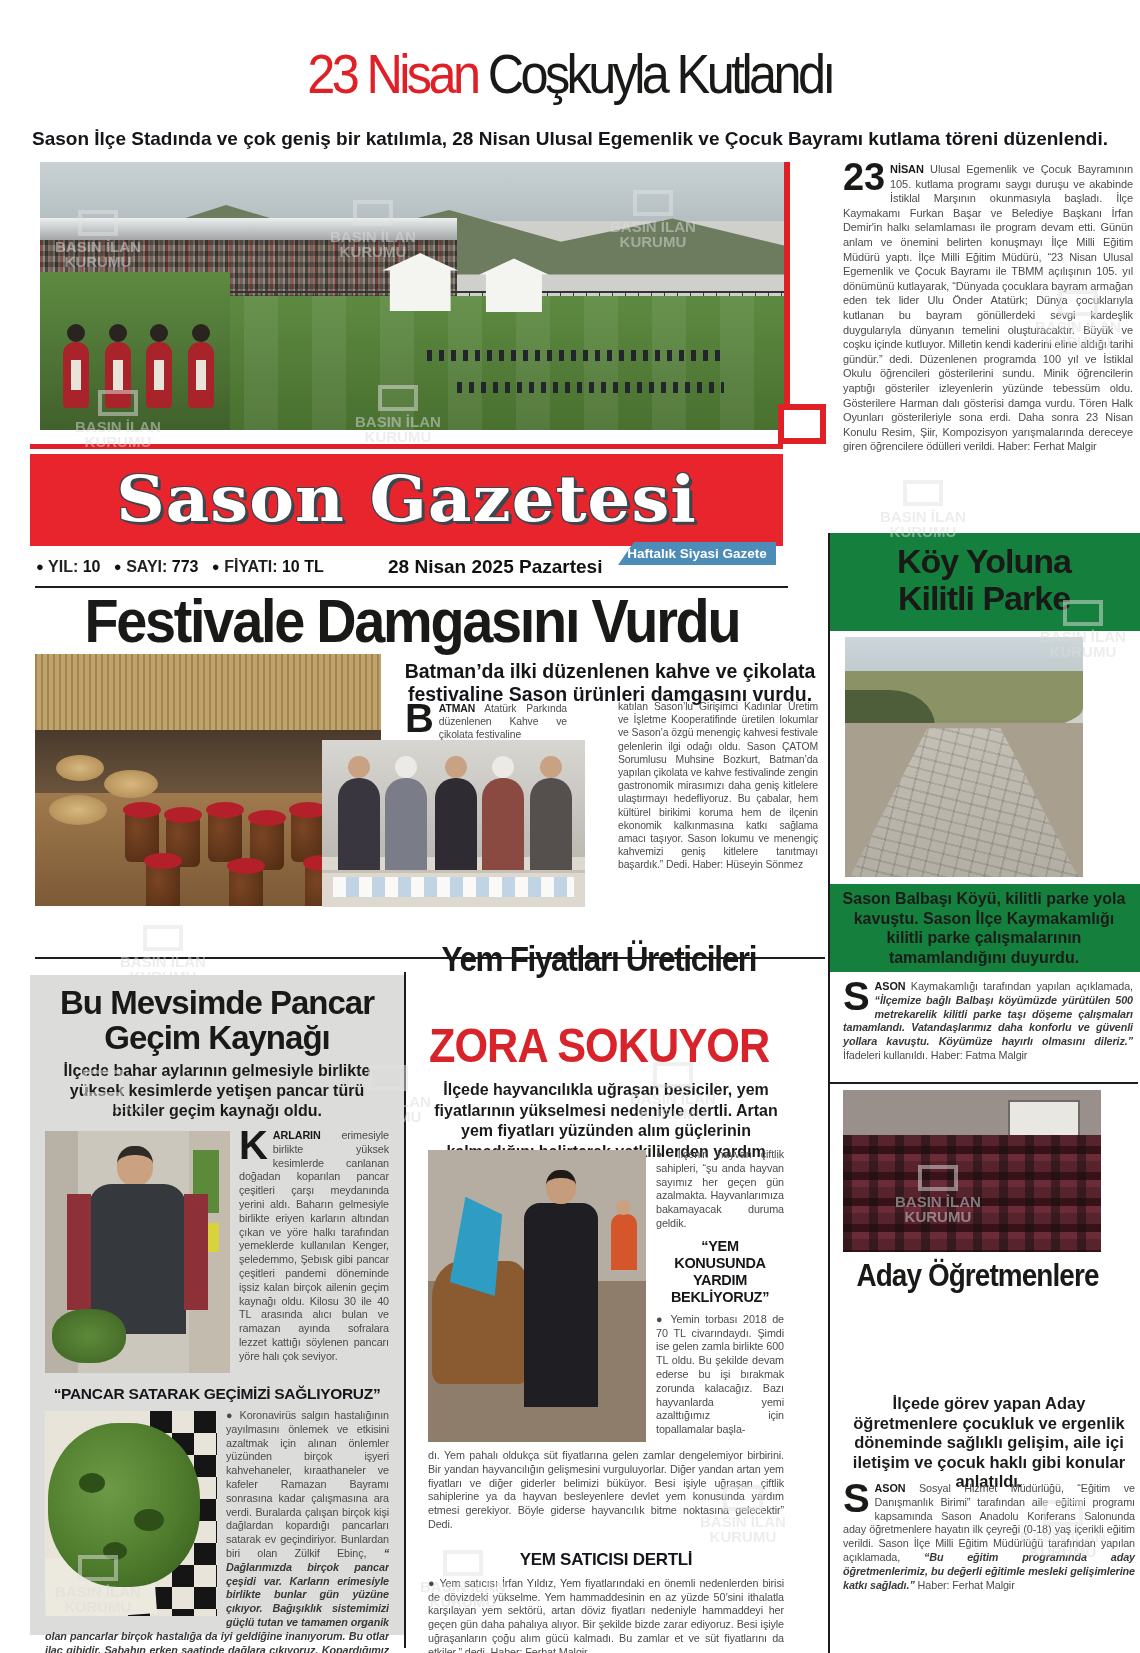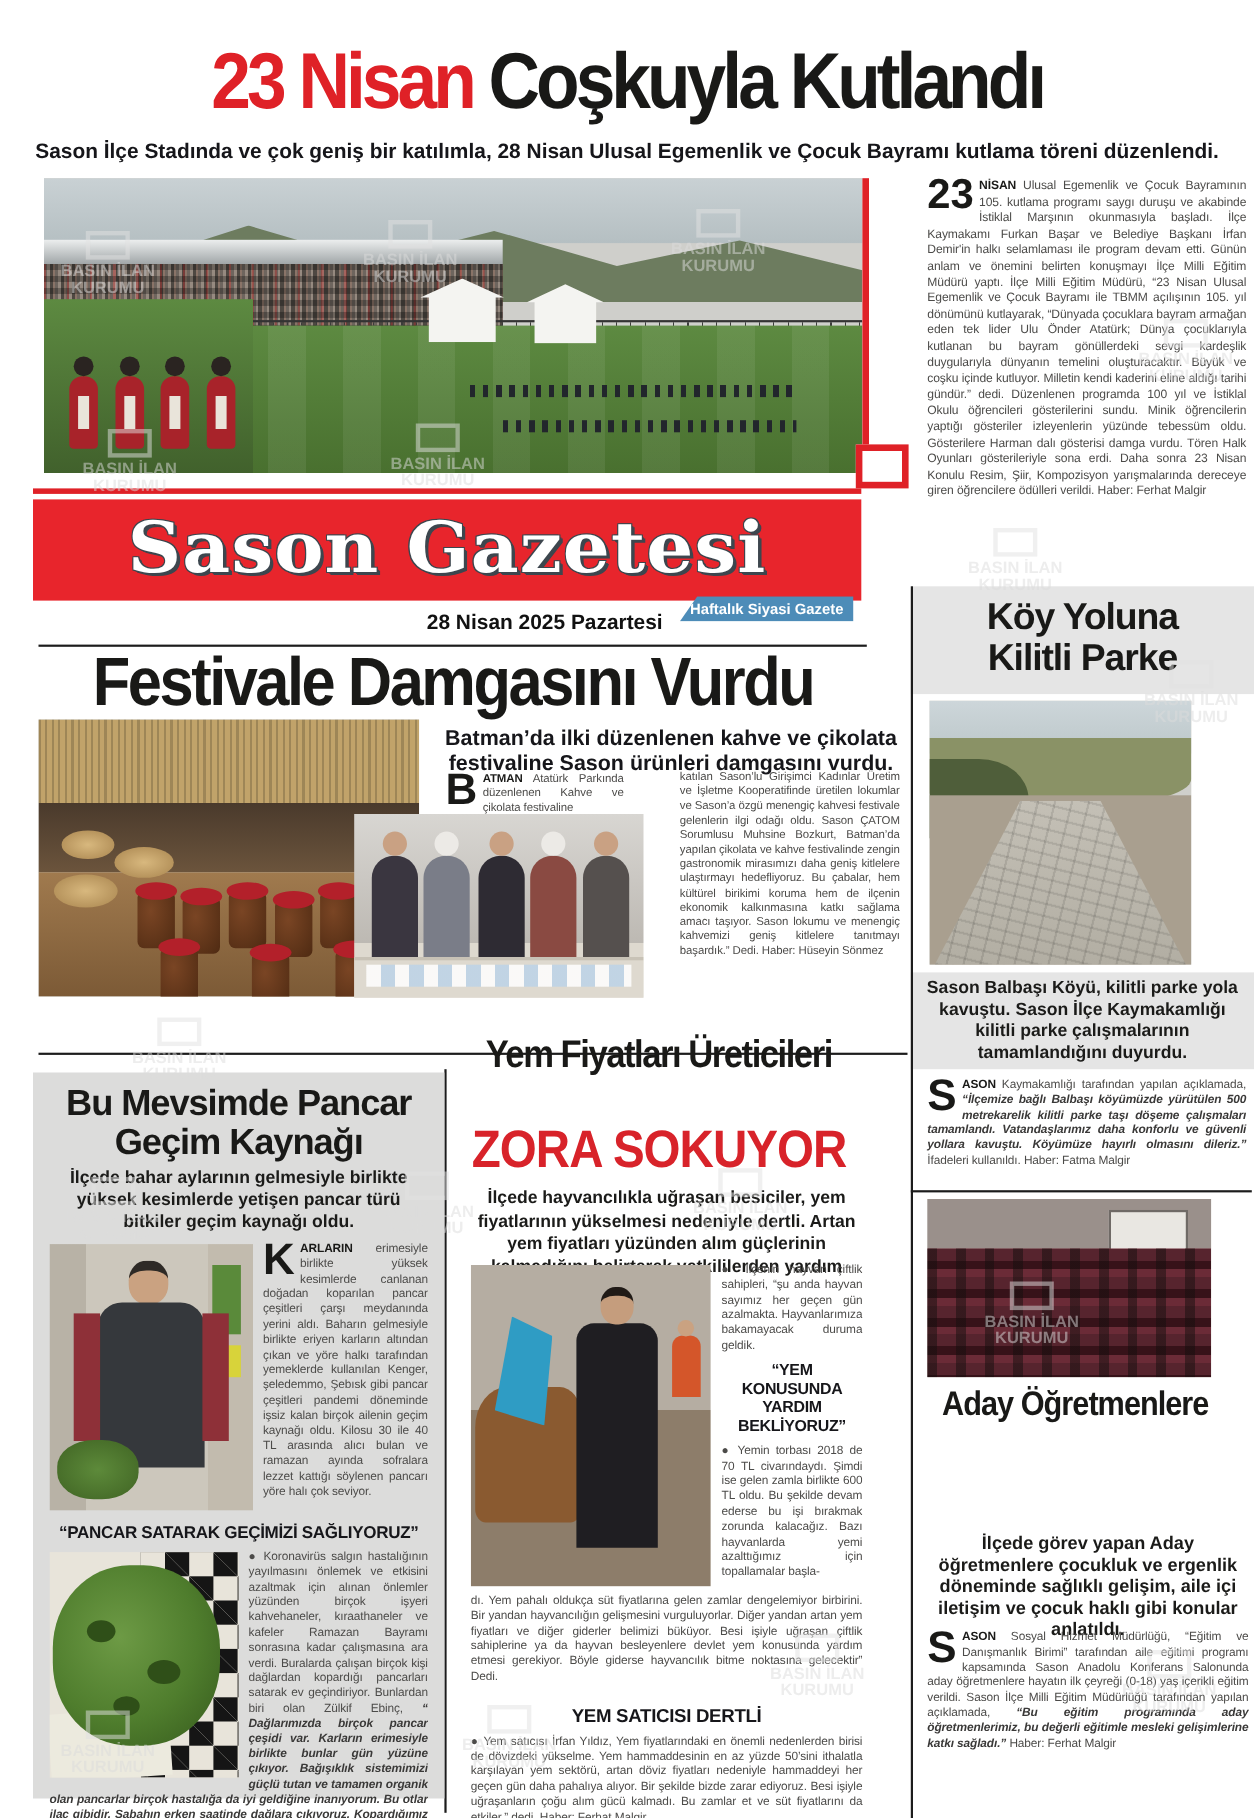--- a/index.html
+++ b/index.html
@@ -5,21 +5,21 @@
   html,body{margin:0;padding:0;background:#777;}
   #page{position:relative;width:1140px;height:1653px;margin:0 auto;background:#fff;
         font-family:"Liberation Sans",sans-serif;overflow:hidden;}
   [data-name]{box-sizing:border-box;}
   .abs{position:absolute;}
   .hr{position:absolute;background:#1c1c1c;height:2px;}
   .vr{position:absolute;background:#1c1c1c;width:2px;}
 
   
   .cond{display:inline-block;transform:scaleX(.9);transform-origin:center;white-space:nowrap;}
-  .hl-top{left:0;top:24px;width:100%;text-align:center;font-weight:bold;font-size:72px;
+  .hl-top{left:0;top:24px;width:100%;text-align:center;font-weight:normal;font-size:56px;
           letter-spacing:-4px;line-height:100px;color:#191917;}
   .hl-top .red{color:#df2127;}
   .sub-top{left:0;top:128px;width:100%;text-align:center;font-weight:bold;font-size:19px;color:#16161a;}
 
   
   .bd{font-size:10.8px;line-height:13.8px;text-align:justify;color:#4c4b49;letter-spacing:-.1px;}
   .bd-lg{font-size:11px;line-height:14.6px;}
   .bd-sm{font-size:10.4px;line-height:13.2px;}
   .dc{float:left;font-weight:bold;color:#191917;font-size:40px;line-height:30px;margin:1px 5px 0 0;}
   .lw{font-weight:bold;color:#191917;}
@@ -125,21 +125,21 @@
   .cf-scr{right:8%;top:6%;width:28%;height:28%;background:#e9e7e2;border:2px solid #6f6a66;}
   .cf-seats{left:0;bottom:0;width:100%;height:72%;
      background:repeating-linear-gradient(90deg,rgba(20,15,14,.5) 0 9px,rgba(0,0,0,0) 9px 26px),
        repeating-linear-gradient(180deg,#57242e 0 11px,#371219 11px 19px,#6b2b37 19px 26px);}
 
   
   .fest-hl{left:35px;top:588px;width:753px;text-align:center;font-weight:bold;font-size:62px;
            letter-spacing:-2.5px;color:#191917;line-height:66px;}
   .fest-sub{left:402px;top:660px;width:416px;text-align:center;font-weight:bold;font-size:19.5px;
             line-height:23px;color:#16161a;}
-  .gray-band{background:#e5e5e5;}
+  .gray-band{background:#15803d;}
   .parke-hl{left:828px;top:533px;width:312px;height:98px;text-align:center;font-weight:bold;
             font-size:34px;line-height:37px;letter-spacing:-1px;color:#191917;padding-top:10px;}
   .pancar-box{left:30px;top:975px;width:374px;height:660px;background:#dcdcdb;padding:10px 15px;}
   .pancar-hl{text-align:center;font-weight:bold;font-size:33px;line-height:35px;letter-spacing:-1px;color:#191917;}
   .pancar-intro{margin-top:6px;font-size:16px;line-height:20px;}
   .yem-hl1{left:408px;top:939px;width:382px;text-align:center;font-weight:bold;font-size:35px;
            letter-spacing:-1.5px;color:#191917;}
   .yem-hl2{left:408px;top:1018px;width:382px;text-align:center;font-weight:bold;font-size:48px;
            letter-spacing:-1px;color:#d8232a;}
   .yem-intro{left:430px;top:1080px;width:352px;font-size:16px;line-height:20.5px;}
@@ -190,20 +190,31 @@
   <div class="abs bd bd-lg" style="left:843px;top:162px;width:290px;" data-name="top-story-body">
     <span class="dc" style="font-size:38px;line-height:29px;" data-name="dropcap">23</span><span class="lw" data-name="lead-word">NİSAN</span><span data-name="body-text"> Ulusal Egemenlik ve Çocuk Bayramının 105. kutlama programı saygı duruşu ve akabinde İstiklal Marşının okunmasıyla başladı. İlçe Kaymakamı Furkan Başar ve Belediye Başkanı İrfan Demir'in halkı selamlaması ile program devam etti. Günün anlam ve önemini belirten konuşmayı İlçe Milli Eğitim Müdürü yaptı. İlçe Milli Eğitim Müdürü, “23 Nisan Ulusal Egemenlik ve Çocuk Bayramı ile TBMM açılışının 105. yıl dönümünü kutlayarak, “Dünyada çocuklara bayram armağan eden tek lider Ulu Önder Atatürk; Dünya çocuklarıyla kutlanan bu bayram gönüllerdeki sevgi kardeşlik duygularıyla dünyanın temelini oluşturacaktır. Büyük ve coşku içinde kutluyor. Milletin kendi kaderini eline aldığı tarihi gündür.” dedi. Düzenlenen programda 100 yıl ve İstiklal Okulu öğrencileri gösterilerini sundu. Minik öğrencilerin yaptığı gösteriler izleyenlerin yüzünde tebessüm oldu. Gösterilere Harman dalı gösterisi damga vurdu. Tören Halk Oyunları gösterileriyle sona erdi. Daha sonra 23 Nisan Konulu Resim, Şiir, Kompozisyon yarışmalarında dereceye giren öğrencilere ödülleri verildi. Haber: Ferhat Malgir</span>
   </div>
 
   <div class="abs m-stripe" data-name="masthead-stripe"></div>
   <div class="abs m-box" data-name="masthead">
     <span class="m-title" data-name="newspaper-title">Sason Gazetesi</span>
   </div>
   <div class="abs m-tag" style="z-index:4;" data-name="tagline-badge">Haftalık Siyasi Gazete</div>
 
+  <div class="abs infoline" data-name="issue-info-line">
+    <span class="dot" data-name="bullet-icon">●</span>
+    <span class="lab" data-name="year-label">YIL:</span>
+    <span data-name="year-value">10</span>&nbsp;&nbsp;
+    <span class="dot" data-name="bullet-icon">●</span>
+    <span class="lab" data-name="issue-label">SAYI:</span>
+    <span data-name="issue-value">773</span>&nbsp;&nbsp;
+    <span class="dot" data-name="bullet-icon">●</span>
+    <span class="lab" data-name="price-label">FİYATI:</span>
+    <span data-name="price-value">10 TL</span>
+  </div>
   <div class="abs info-date" data-name="issue-date">28 Nisan 2025 Pazartesi</div>
   <div class="hr" style="left:35px;top:586px;width:753px;" data-name="rule"></div>
 
   <div class="abs fest-hl" data-name="festival-headline">
     <span class="cond">Festivale Damgasını Vurdu</span>
   </div>
   <div class="abs fest-sub" data-name="festival-subheadline">Batman’da ilki düzenlenen kahve ve çikolata festivaline Sason ürünleri damgasını vurdu.</div>
 
   <div class="ph" style="left:35px;top:654px;width:346px;height:252px;" data-name="photo-market-stall">
     <div class="thatch" data-name="thatch-roof-shape"></div>

